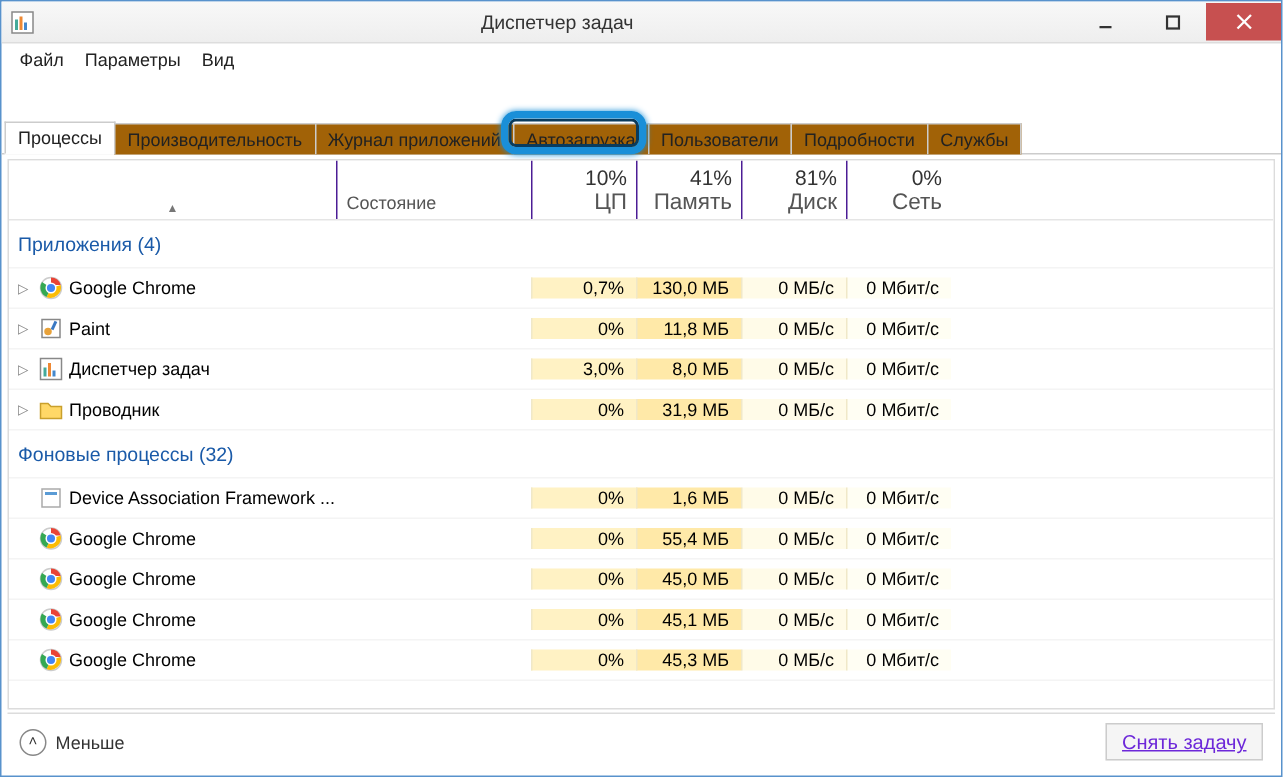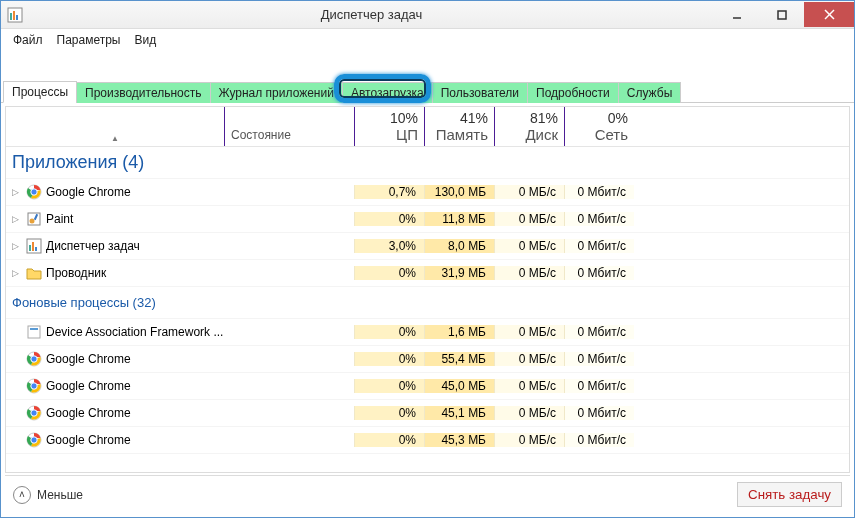--- a/index.html
+++ b/index.html
@@ -6,21 +6,21 @@
 body { background: #fff; width: 855px; height: 518px; overflow: hidden; border: 1px solid #5892cc; display: flex; flex-direction: column; font-size: 12px; }
 .titlebar { height: 28px; background: linear-gradient(#f8f8f8,#eee); display: flex; align-items: center; border-bottom: 1px solid #ddd; }
 .titlebar .icon { width: 16px; height: 16px; margin: 0 6px; }
 .titlebar .title { flex: 1; text-align: center; font-size: 13px; color: #333; }
 .winbtns { display: flex; }
 .winbtn { width: 45px; height: 25px; display: flex; align-items: center; justify-content: center; color: #333; }
 .winbtn.close { background: #c75050; color: #fff; width: 50px; }
 .menubar { height: 22px; display: flex; align-items: center; padding: 0 6px; gap: 2px; }
 .menubar span { padding: 2px 6px; color: #222; }
 .tabs { display: flex; border-bottom: 1px solid #ccc; padding-left: 2px; height: 24px; align-items: flex-end; }
-.tab { padding: 3px 8px; border: 1px solid #ccc; border-bottom: none; background: #86efac; margin-right: -1px; position: relative; bottom: -1px; color: #222; }
+.tab { padding: 3px 8px; border: 1px solid #ccc; border-bottom: none; background: #a16207; margin-right: -1px; position: relative; bottom: -1px; color: #222; }
 .tab.active { background: #fff; border-bottom: 1px solid #fff; }
 .highlight-wrap { position: absolute; border: 5px solid #1a8fd8; border-radius: 10px; box-shadow: 0 0 0 2px #0a3b5c inset, 0 0 4px #1a8fd8; pointer-events: none; }
 .content { flex: 1; display: flex; flex-direction: column; overflow: hidden; position: relative; border: 1px solid #dcdcdc; margin: 3px 4px 0 4px; }
 .header-row { display: flex; border-bottom: 1px solid #e5e5e5; height: 40px; align-items: stretch; background: #fff; }
 .colh { display: flex; flex-direction: column; justify-content: center; padding: 2px 6px; border-left: 1px solid #4c1d95; }
 .colh.name { width: 218px; border-left: none; justify-content: flex-end; padding-bottom: 4px; }
 .colh.status { width: 130px; justify-content: flex-end; padding-bottom: 4px; color: #555; }
 .colh.metric { width: 70px; text-align: right; align-items: flex-end; }
 .colh.metric .pct { font-size: 14px; color: #333; }
 .colh.metric .lbl { font-size: 15px; color: #555; margin-left: 20px; }
@@ -33,21 +33,21 @@
 .row .cell-m.cpu { background: #fff2c4; }
 .row .cell-m.mem { background: #ffe9a8; }
 .row .cell-m.disk { background: #fffbe8; }
 .row .cell-m.net { background: #fffef3; }
 .group-row .cell-m { background: #fffbe8 !important; }
 .expander { width: 10px; color: #888; font-size: 9px; }
 .app-icon { width: 16px; height: 16px; display: inline-flex; align-items: center; justify-content: center; }
 .footer { height: 38px; border-top: 1px solid #dcdcdc; display: flex; align-items: center; justify-content: space-between; padding: 0 8px; margin: 2px 4px 4px 4px; }
 .fewer { display: flex; align-items: center; gap: 6px; color: #333; }
 .fewer .circ { width: 18px; height: 18px; border: 1px solid #888; border-radius: 50%; display: flex; align-items: center; justify-content: center; font-size: 10px; }
-.endtask { padding: 4px 10px; border: 1px solid #ccc; background: #f5f5f5; color: #b91c1c; }
+.endtask { padding: 4px 10px; border: 1px solid #ccc; background: #f5f5f5; color: #6d28d9; text-decoration: underline; }
 ::-webkit-scrollbar { width: 17px; }
 ::-webkit-scrollbar-track { background: #f0f0f0; border-left: 1px solid #ddd; }
 ::-webkit-scrollbar-thumb { background: #cdcdcd; border: 1px solid #bbb; }
 ::-webkit-scrollbar-button { height: 17px; background: #f0f0f0; border: 1px solid #ddd; }
 </style>
 </head>
 <body>
 
 <div class="titlebar">
   <span class="icon">
@@ -116,21 +116,21 @@
         <span class="pct">81%</span>
         <span class="lbl">Диск</span>
       </div>
     <div class="colh metric">
         <span class="pct">0%</span>
         <span class="lbl">Сеть</span>
       </div>
   </div>
   <div class="body">
     <div class="row group-row" style="height:32px;">
-      <div class="cell-name" style="color:#1a5aa8;font-size:18px;">
+      <div class="cell-name" style="color:#1a5aa8;font-size:13px;">
           <span>Приложения (4)</span>
         </div>
       <div class="cell-status"></div>
         <div class="cell-m"></div>
         <div class="cell-m"></div>
         <div class="cell-m"></div>
         <div class="cell-m"></div>
     </div>
     <div id="apps-rows">
         <div class="row">

